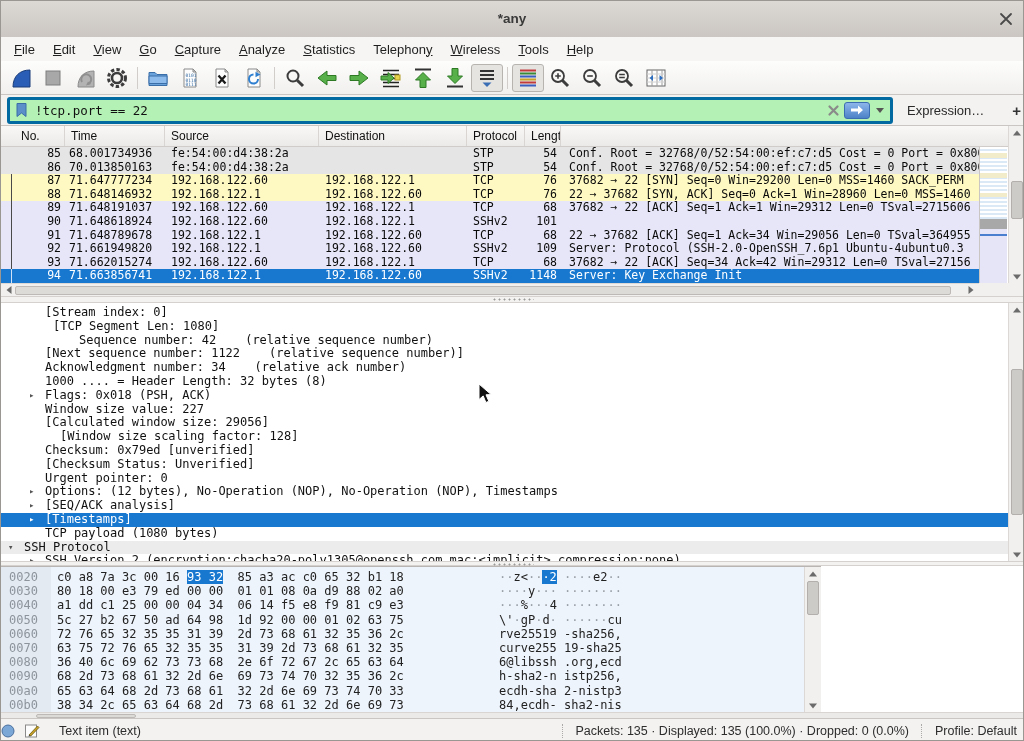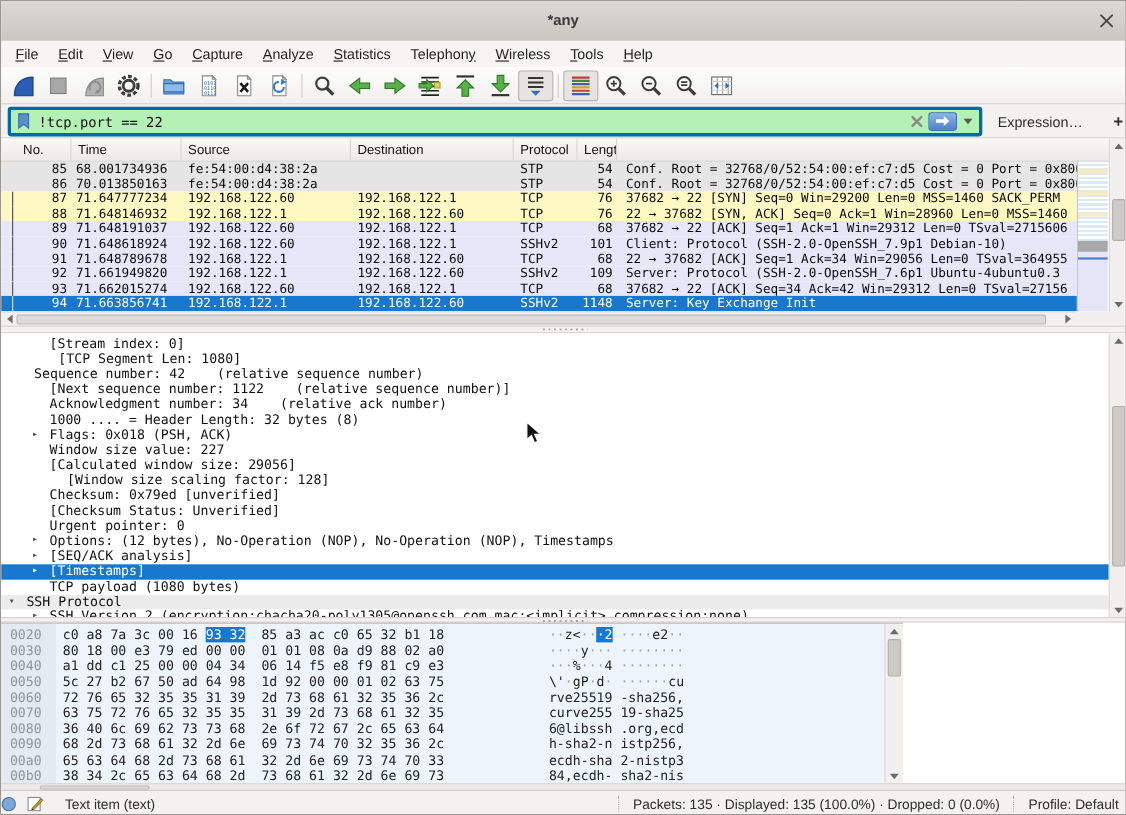--- a/index.html
+++ b/index.html
@@ -352,21 +352,20 @@
           <div class="c-len">68</div>
           <div class="c-info">37682 → 22 [ACK] Seq=1 Ack=1 Win=29312 Len=0 TSval=2715606</div>
         </div>
         <div class="pr l">
           <div class="c-no">90<span class="gut"></span></div>
           <div class="c-time">71.648618924</div>
           <div class="c-src">192.168.122.60</div>
           <div class="c-dst">192.168.122.1</div>
           <div class="c-proto">SSHv2</div>
           <div class="c-len">101</div>
-          <div class="c-info">Client: Protocol (SSH-2.0-OpenSSH_7.9p1 Debian-10)</div>
         </div>
         <div class="pr l">
           <div class="c-no">91<span class="gut"></span></div>
           <div class="c-time">71.648789678</div>
           <div class="c-src">192.168.122.1</div>
           <div class="c-dst">192.168.122.60</div>
           <div class="c-proto">TCP</div>
           <div class="c-len">68</div>
           <div class="c-info">22 → 37682 [ACK] Seq=1 Ack=34 Win=29056 Len=0 TSval=364955</div>
         </div>
@@ -420,28 +419,28 @@
     </div>
     <div class="corner"></div>
   </div>
 
   <div class="split" style="top:295px;height:7px;"></div>
 
   <div class="det">
     <div class="detrows" id="detrows">
         <div class="dr" style="padding-left: 44px;"><span>[Stream index: 0]</span></div>
         <div class="dr" style="padding-left: 52px;"><span>[TCP Segment Len: 1080]</span></div>
-        <div class="dr" style="padding-left: 30px;"><span>Sequence number: 42    (relative sequence number)</span></div>
+        <div class="dr" style="padding-left: 30px; margin-left: 48px;"><span>Sequence number: 42    (relative sequence number)</span></div>
         <div class="dr" style="padding-left: 44px;"><span>[Next sequence number: 1122    (relative sequence number)]</span></div>
         <div class="dr" style="padding-left: 44px;"><span>Acknowledgment number: 34    (relative ack number)</span></div>
         <div class="dr" style="padding-left: 44px;"><span>1000 .... = Header Length: 32 bytes (8)</span></div>
         <div class="dr" style="padding-left: 44px;"><span class="ar" style="left: 28px;">▸</span><span>Flags: 0x018 (PSH, ACK)</span></div>
         <div class="dr" style="padding-left: 44px;"><span>Window size value: 227</span></div>
         <div class="dr" style="padding-left: 44px;"><span>[Calculated window size: 29056]</span></div>
-        <div class="dr" style="padding-left: 44px; margin-left: 16px;"><span>[Window size scaling factor: 128]</span></div>
+        <div class="dr" style="padding-left: 59px;"><span>[Window size scaling factor: 128]</span></div>
         <div class="dr" style="padding-left: 44px;"><span>Checksum: 0x79ed [unverified]</span></div>
         <div class="dr" style="padding-left: 44px;"><span>[Checksum Status: Unverified]</span></div>
         <div class="dr" style="padding-left: 44px;"><span>Urgent pointer: 0</span></div>
         <div class="dr" style="padding-left: 44px;"><span class="ar" style="left: 28px;">▸</span><span>Options: (12 bytes), No-Operation (NOP), No-Operation (NOP), Timestamps</span></div>
         <div class="dr" style="padding-left: 44px;"><span class="ar" style="left: 28px;">▸</span><span>[SEQ/ACK analysis]</span></div>
         <div class="dr sel" style="padding-left: 44px;"><span class="ar" style="left: 28px;">▸</span><span>[Timestamps]</span></div>
         <div class="dr" style="padding-left: 44px;"><span>TCP payload (1080 bytes)</span></div>
         <div class="dr shade" style="padding-left: 23px;"><span class="ar" style="left: 7px;">▾</span><span>SSH Protocol</span></div>
         <div class="dr" style="padding-left: 44px;"><span class="ar" style="left: 28px;">▸</span><span>SSH Version 2 (encryption:chacha20-poly1305@openssh.com mac:&lt;implicit&gt; compression:none)</span></div>
       </div>

